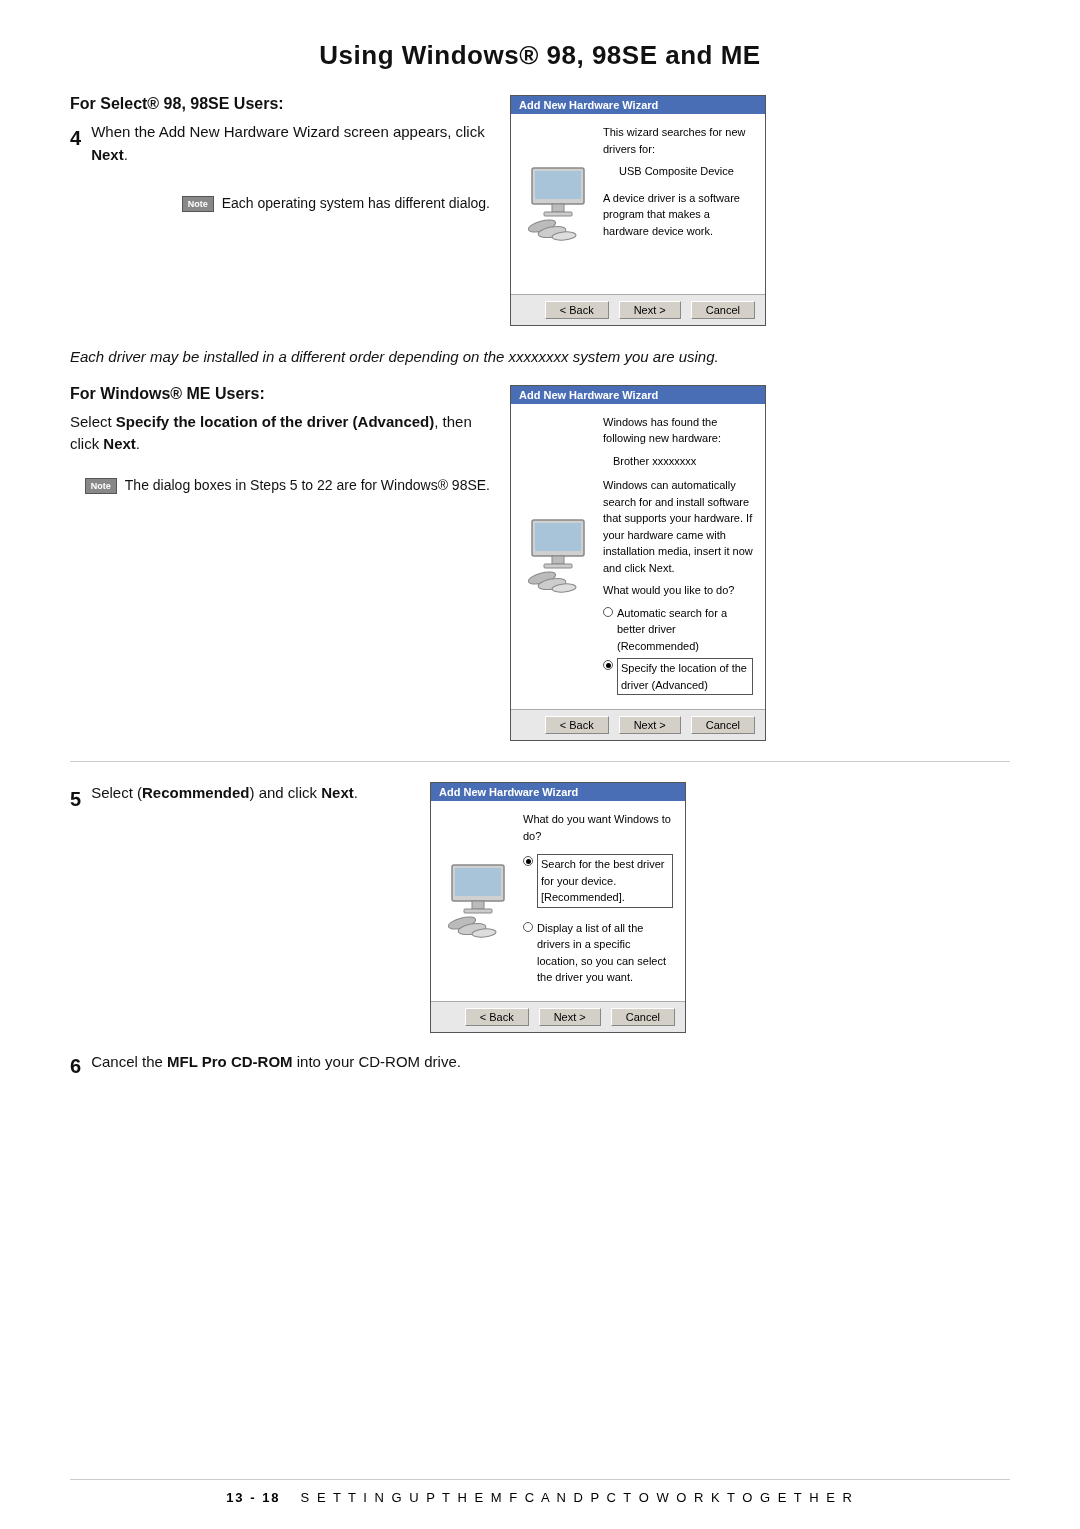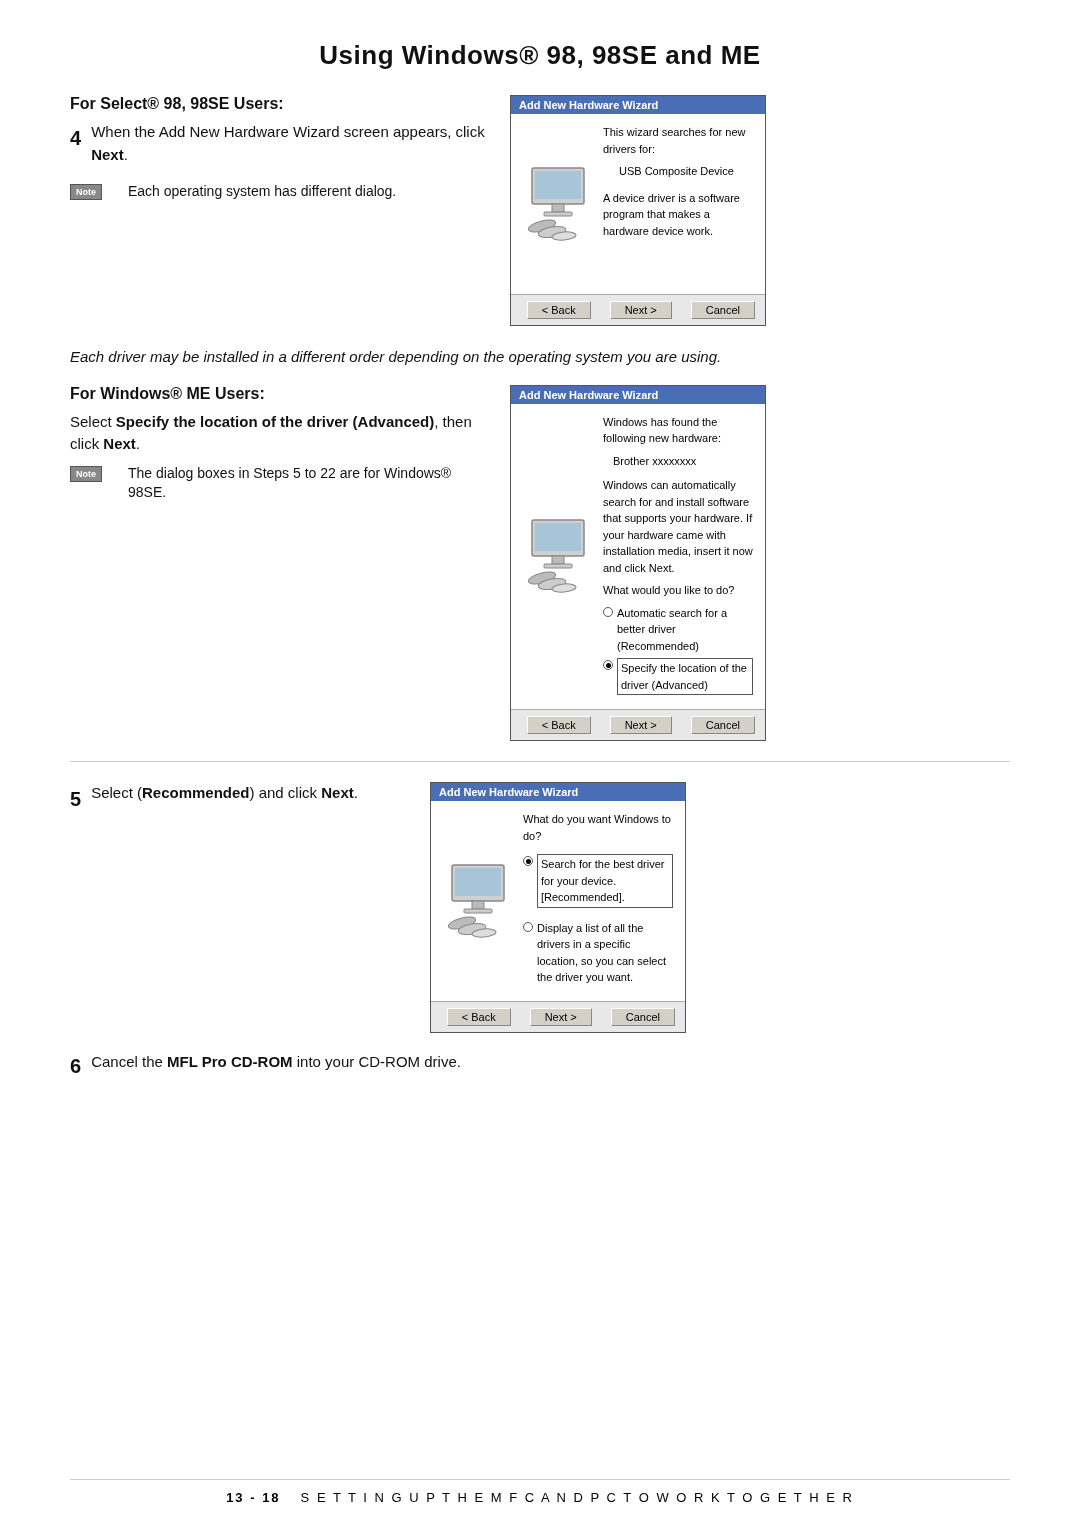--- a/index.html
+++ b/index.html
@@ -61,22 +61,23 @@
       font-size: 15px;
       line-height: 1.5;
       margin-bottom: 8px;
     }
     .body-text strong { font-weight: bold; }
 
     
     .note-block {
       display: flex;
       align-items: flex-start;
-      gap: 26px;
-      margin: 8px 0 12px 0;
+      gap: 8px;
+      margin: 20px 0 12px 0;
+      justify-content: flex-end;
     }
     .note-badge {
       background: #888;
       color: #fff;
       font-size: 9px;
       font-weight: bold;
       padding: 2px 4px;
       border: 1px solid #555;
       margin-top: 2px;
       min-width: 32px;
@@ -133,21 +134,21 @@
       flex: 1;
       font-size: 11px;
       line-height: 1.5;
     }
     .dialog-content p { margin-bottom: 6px; }
     .win-dialog-footer {
       background: #e8e8e8;
       padding: 6px 10px;
       display: flex;
       justify-content: flex-end;
-      gap: 19px;
+      gap: 10px;
       border-top: 1px solid #aaa;
     }
     .win-btn {
       background: #d4d0c8;
       border: 1px solid #888;
       border-top-color: #fff;
       border-left-color: #fff;
       font-size: 11px;
       padding: 2px 14px;
       cursor: pointer;
@@ -294,21 +295,21 @@
       </div>
       <div class="win-dialog-footer">
         <button class="win-btn">&lt; Back</button>
         <button class="win-btn">Next &gt;</button>
         <button class="win-btn">Cancel</button>
       </div>
     </div>
   </div>
 </div>
 
-<p class="italic-para">Each driver may be installed in a different order depending on the operating system you are using.</p>
+<p class="italic-para">Each driver may be installed in a different order depending on the xxxxxxxx system you are using.</p>
 
 <div class="row">
   <div class="left-col">
     <div class="section-header">
       <span>For Windows® ME Users:</span>
     </div>
     <div class="body-text">
       <span>Select </span><strong>Specify the location of the driver (Advanced)</strong><span>, then click </span><strong>Next</strong><span>.</span>
     </div>
     <div class="note-block">

